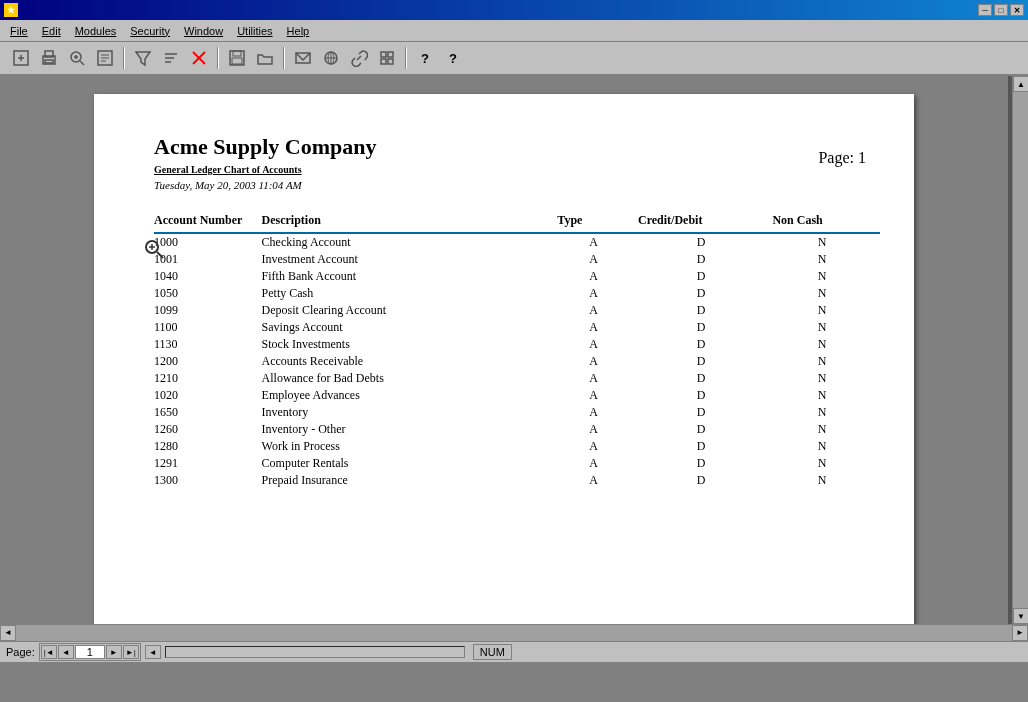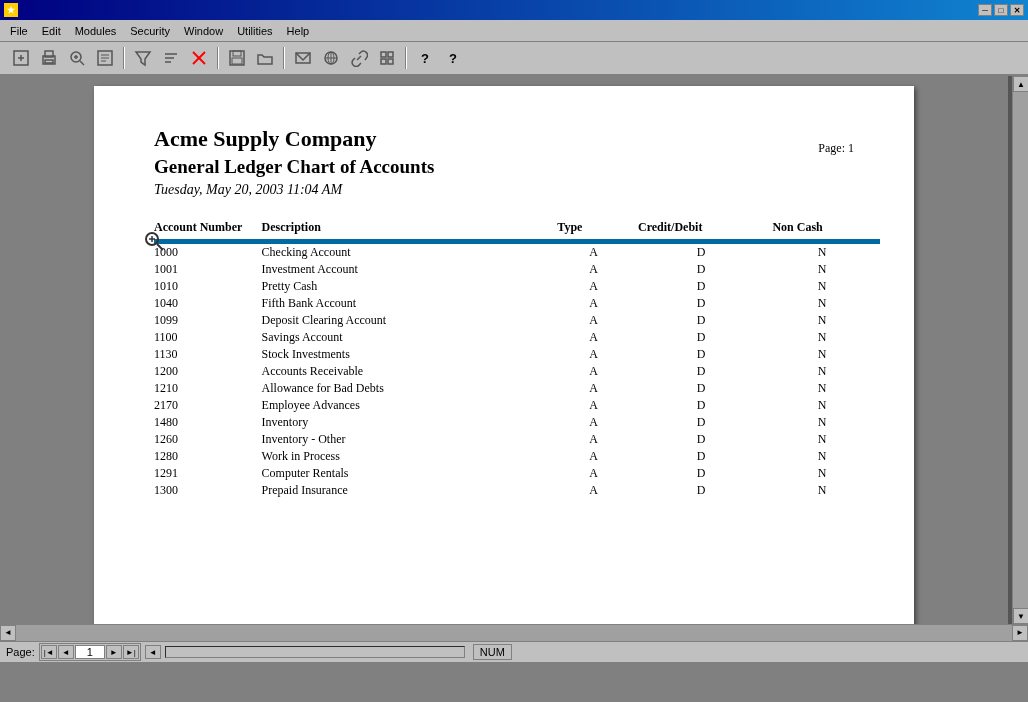--- a/index.html
+++ b/index.html
@@ -57,20 +57,21 @@
 
     
     .menu-bar {
       background: #c0c0c0;
       height: 22px;
       display: flex;
       align-items: center;
       padding: 0 4px;
       border-bottom: 1px solid #808080;
       gap: 2px;
+      text-decoration: underline;
     }
     .menu-item {
       padding: 2px 6px;
       font-size: 11px;
       cursor: pointer;
       height: 20px;
       display: flex;
       align-items: center;
     }
 
@@ -109,52 +110,53 @@
       background: #808080;
       padding: 10px;
       overflow: hidden;
       position: relative;
     }
 
     .document {
       background: white;
       width: 820px;
       min-height: 560px;
-      margin: 0 auto;
+      margin: 8px auto;
       padding: 40px 34px 40px 60px;
       box-shadow: 2px 2px 5px rgba(0,0,0,0.5);
       position: relative;
     }
 
     .doc-company-name {
       font-size: 22px;
       font-weight: bold;
       font-family: 'Times New Roman', serif;
       margin-bottom: 4px;
     }
 
     .doc-report-title {
-      font-size: 19px;
+      font-size: 10px;
       font-weight: bold;
       font-family: 'Times New Roman', serif;
       margin-bottom: 4px;
+      text-decoration: underline;
     }
 
     .doc-date {
-      font-size: 14px;
+      font-size: 11px;
       font-style: italic;
       font-family: 'Times New Roman', serif;
       margin-bottom: 8px;
     }
 
     .doc-page {
       position: absolute;
       top: 55px;
-      right: 60px;
-      font-size: 12px;
+      right: 48px;
+      font-size: 16px;
       font-family: 'Times New Roman', serif;
     }
 
     .zoom-icon {
       position: absolute;
       left: 50px;
       top: 145px;
       font-size: 18px;
       cursor: pointer;
       color: #333;
@@ -164,21 +166,21 @@
       width: 100%;
       border-collapse: collapse;
       margin-top: 20px;
       font-family: 'Times New Roman', serif;
       font-size: 12px;
     }
 
     .report-table .header-row th {
       font-weight: bold;
       text-align: left;
-      border-bottom: 5px solid #0369a1;
+      border-bottom: 2px solid #0369a1;
       padding: 2px 8px 4px 0;
       font-size: 12px;
     }
 
     .report-table td {
       padding: 1px 8px 1px 0;
       font-size: 12px;
     }
 
     .col-acct { width: 80px; }
@@ -462,34 +464,34 @@
       <td class="col-noncash center">N</td>
     </tr>
               <tr>
       <td class="col-acct">1001</td>
       <td class="col-desc">Investment Account</td>
       <td class="col-type center">A</td>
       <td class="col-credit center">D</td>
       <td class="col-noncash center">N</td>
     </tr>
               <tr>
-      <td class="col-acct">1010</td>
-      <td class="col-desc">Pretty Cash</td>
-      <td class="col-type center">A</td>
-      <td class="col-credit center">D</td>
-      <td class="col-noncash center">N</td>
-    </tr>
-              <tr>
       <td class="col-acct">1040</td>
       <td class="col-desc">Fifth Bank Account</td>
       <td class="col-type center">A</td>
       <td class="col-credit center">D</td>
       <td class="col-noncash center">N</td>
     </tr>
               <tr>
+      <td class="col-acct">1050</td>
+      <td class="col-desc">Petty Cash</td>
+      <td class="col-type center">A</td>
+      <td class="col-credit center">D</td>
+      <td class="col-noncash center">N</td>
+    </tr>
+              <tr>
       <td class="col-acct">1099</td>
       <td class="col-desc">Deposit Clearing Account</td>
       <td class="col-type center">A</td>
       <td class="col-credit center">D</td>
       <td class="col-noncash center">N</td>
     </tr>
               <tr>
       <td class="col-acct">1100</td>
       <td class="col-desc">Savings Account</td>
       <td class="col-type center">A</td>
@@ -511,28 +513,28 @@
       <td class="col-noncash center">N</td>
     </tr>
               <tr>
       <td class="col-acct">1210</td>
       <td class="col-desc">Allowance for Bad Debts</td>
       <td class="col-type center">A</td>
       <td class="col-credit center">D</td>
       <td class="col-noncash center">N</td>
     </tr>
               <tr>
-      <td class="col-acct">2170</td>
+      <td class="col-acct">1020</td>
       <td class="col-desc">Employee Advances</td>
       <td class="col-type center">A</td>
       <td class="col-credit center">D</td>
       <td class="col-noncash center">N</td>
     </tr>
               <tr>
-      <td class="col-acct">1480</td>
+      <td class="col-acct">1650</td>
       <td class="col-desc">Inventory</td>
       <td class="col-type center">A</td>
       <td class="col-credit center">D</td>
       <td class="col-noncash center">N</td>
     </tr>
               <tr>
       <td class="col-acct">1260</td>
       <td class="col-desc">Inventory - Other</td>
       <td class="col-type center">A</td>
       <td class="col-credit center">D</td>

